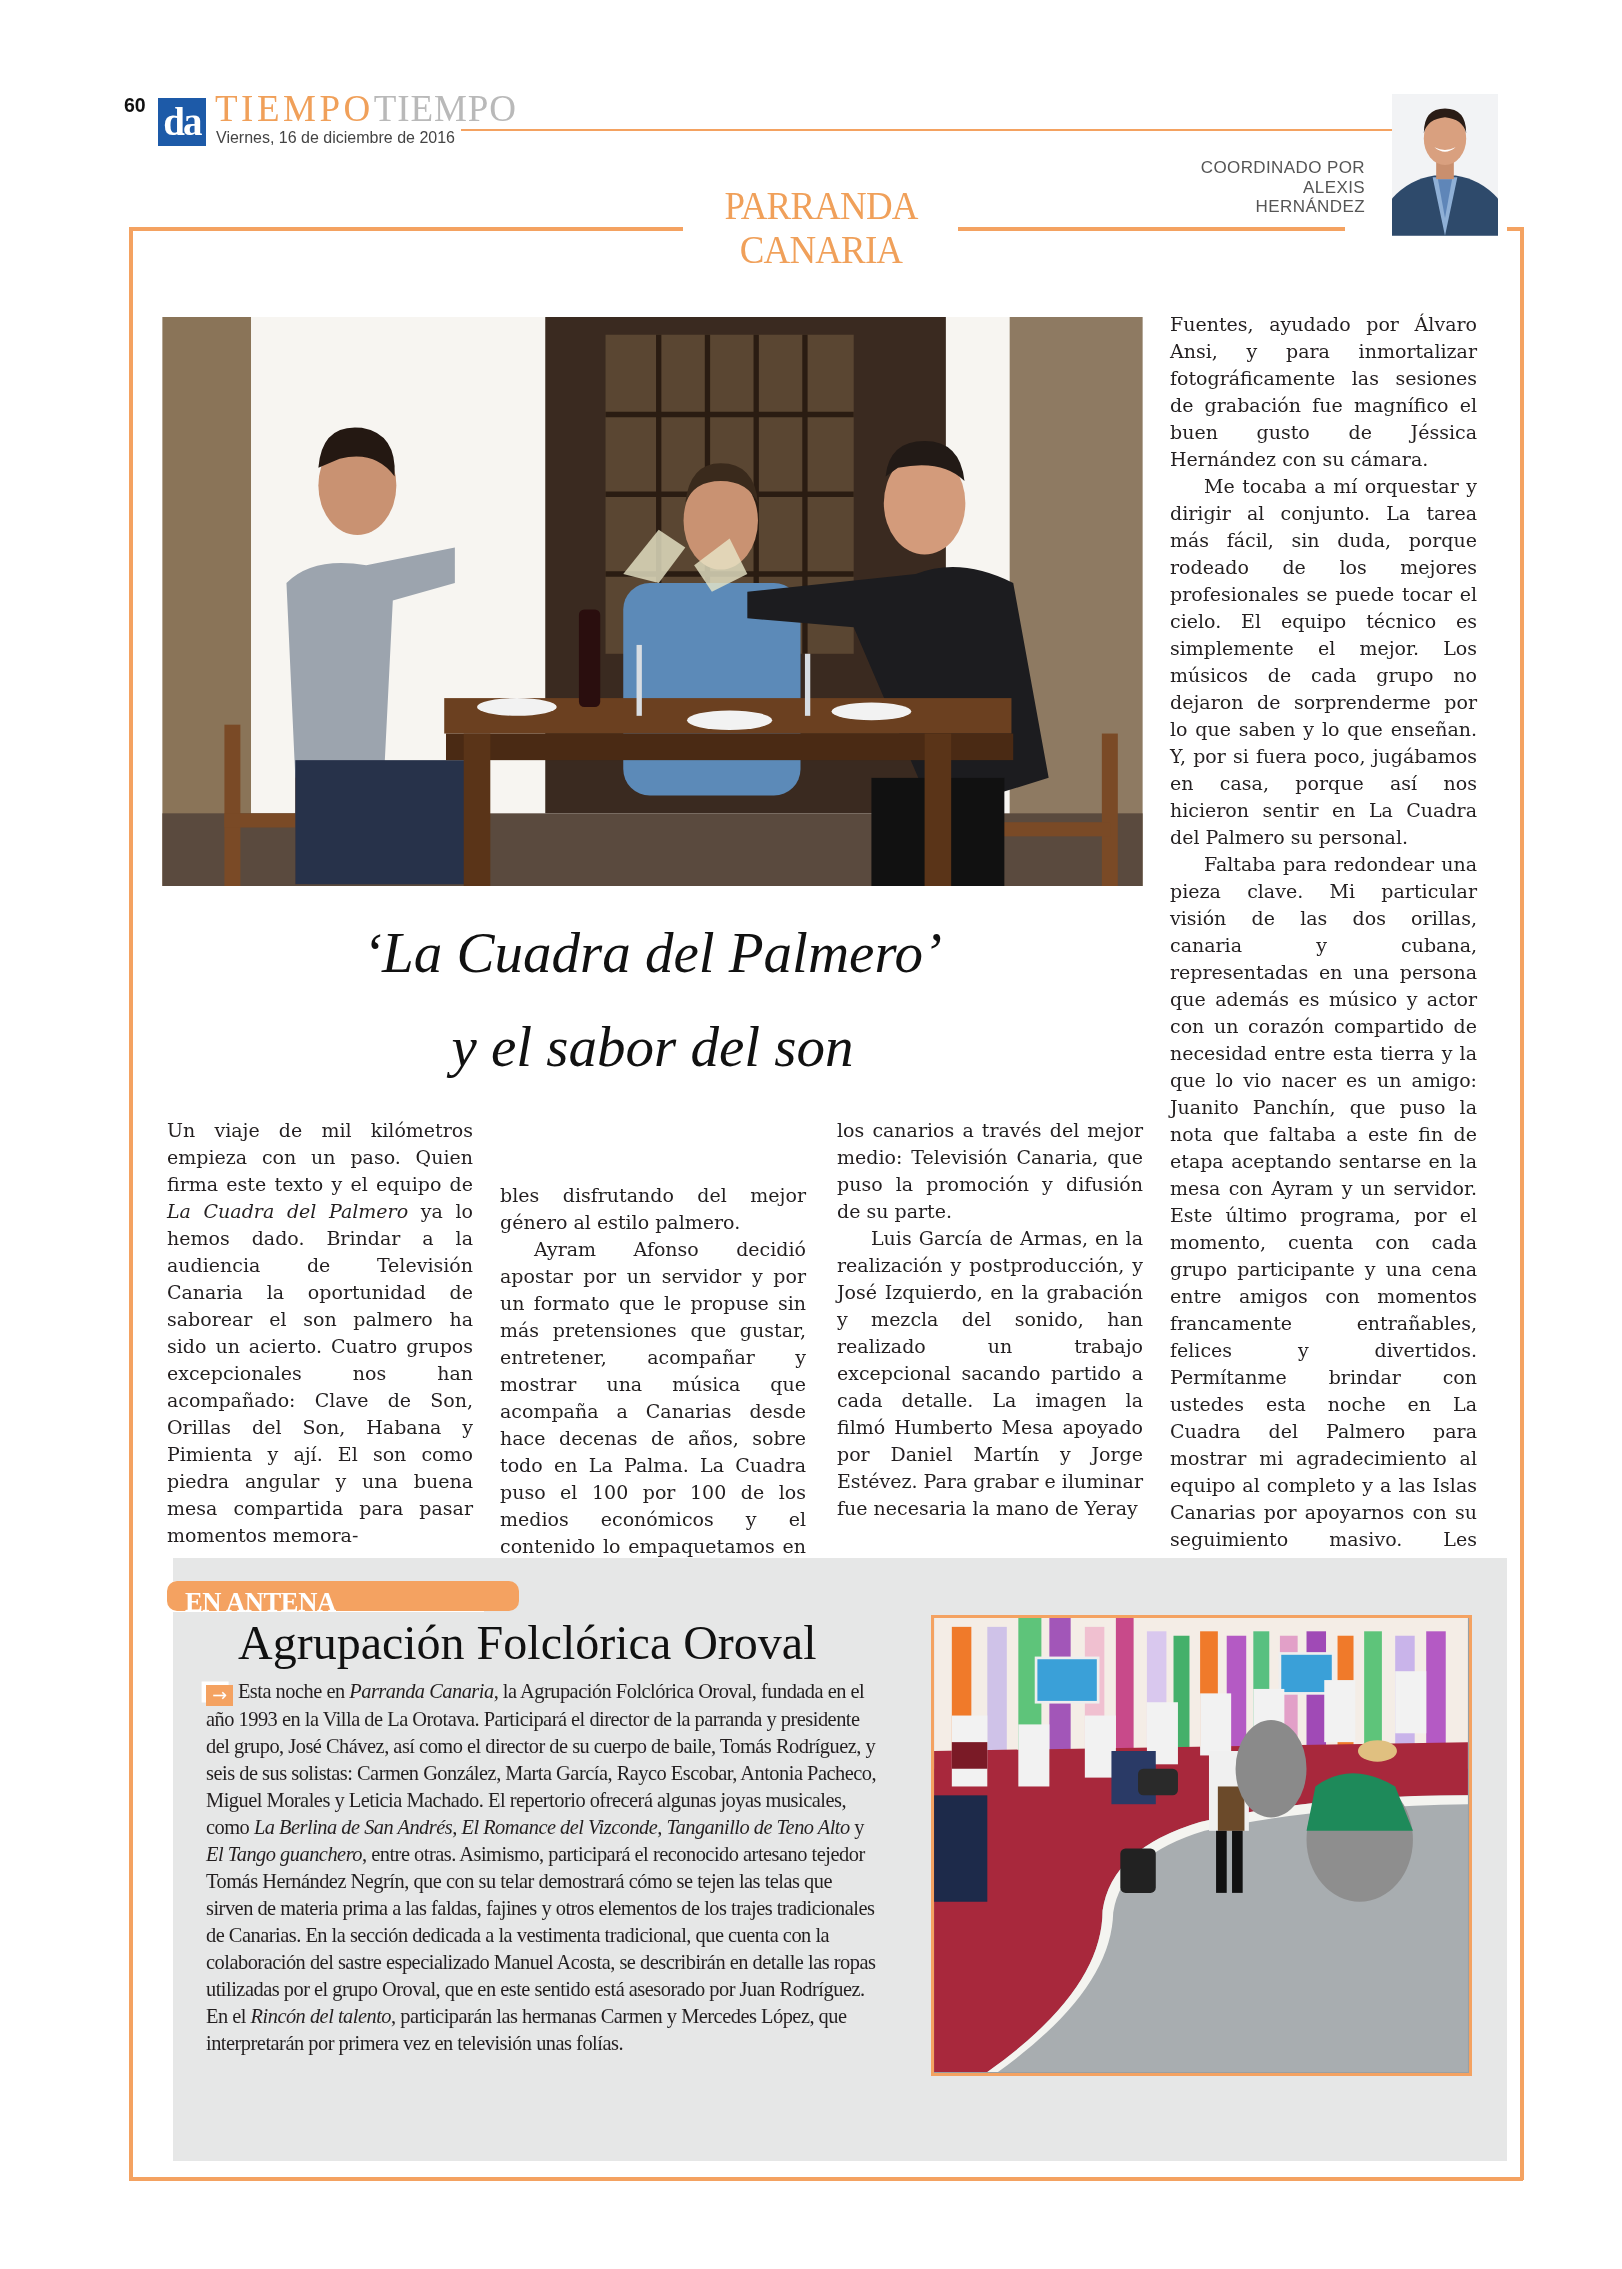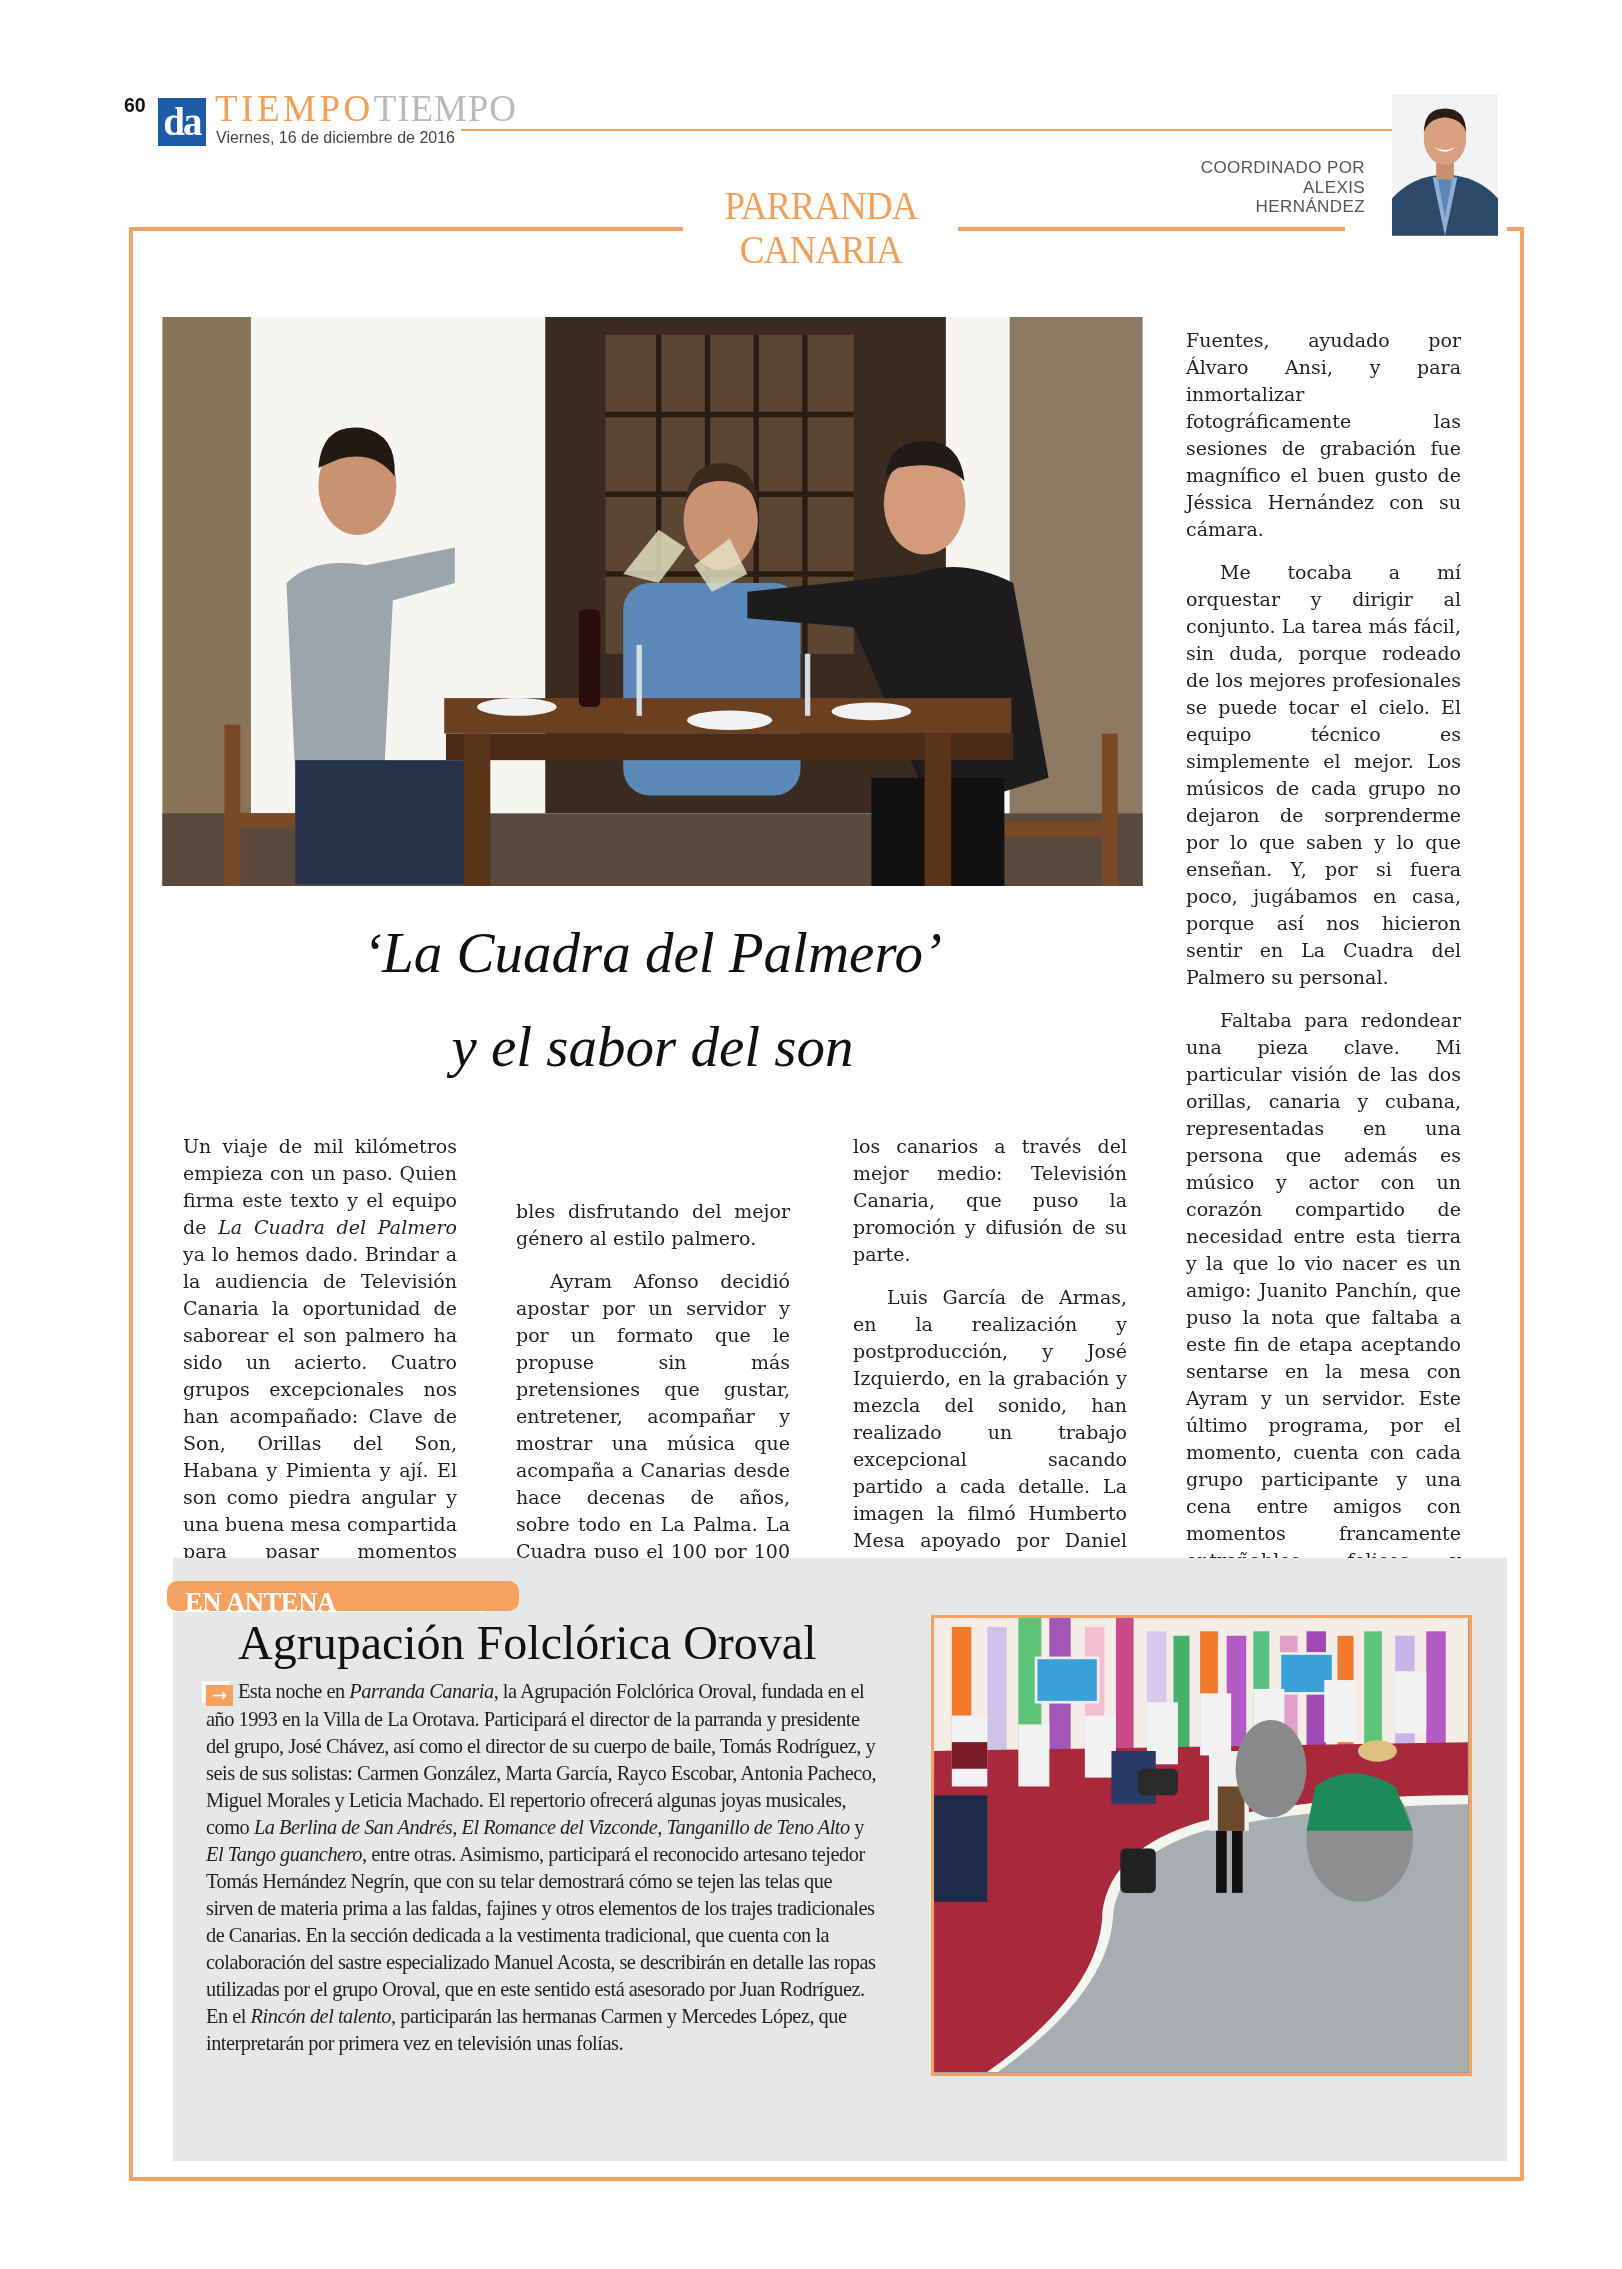--- a/index.html
+++ b/index.html
@@ -22,21 +22,21 @@
   .frame-t1{left:129px;top:227px;width:554px;height:4.4px;background:#f4a261;}
   .frame-t2{left:958px;top:227px;width:387px;height:4.4px;background:#f4a261;}
   .frame-t3{left:1507px;top:227px;width:16px;height:4.4px;background:#f4a261;}
   .section{left:684px;top:183px;width:274px;text-align:center;font-family:"Liberation Serif",serif;color:#f0a05a;font-size:41px;line-height:44px;letter-spacing:-0.9px;transform:scaleX(0.9);}
   
   .mainphoto{left:162px;top:317px;width:981px;height:569px;overflow:hidden;}
   
   .headline{left:162px;top:906px;width:981px;text-align:center;font-family:"Liberation Serif",serif;font-style:italic;font-size:57px;line-height:94px;color:#111;}
   
   .col{font-family:"DejaVu Serif",serif;font-size:19px;line-height:27px;text-align:justify;color:#231f20;}
-  .col p{margin:16px;}
+  .col p{margin:0;}
   .col p.ind{text-indent:34px;}
   .col1{left:167px;top:1117px;width:306px;}
   .col2{left:500px;top:1182px;width:306px;}
   .col3{left:837px;top:1117px;width:306px;}
   .col4{left:1170px;top:311px;width:307px;}
   
   .greybox{left:173px;top:1558px;width:1334px;height:603px;background:#e6e7e7;}
   .antena-white{left:167px;top:1581px;width:317px;height:31px;background:#ffffff;}
   .antena{left:167px;top:1581px;width:352px;height:30px;background:#f4a261;color:#fff;font-family:"Liberation Serif",serif;font-weight:bold;font-size:26.6px;line-height:43px;overflow:hidden;padding-left:18px;box-sizing:border-box;letter-spacing:-0.4px;border-radius:10px;}
   .oroval-title{left:238px;top:1614px;width:674px;font-family:"Liberation Serif",serif;font-weight:normal;font-size:48px;line-height:57px;color:#111;white-space:nowrap;}

